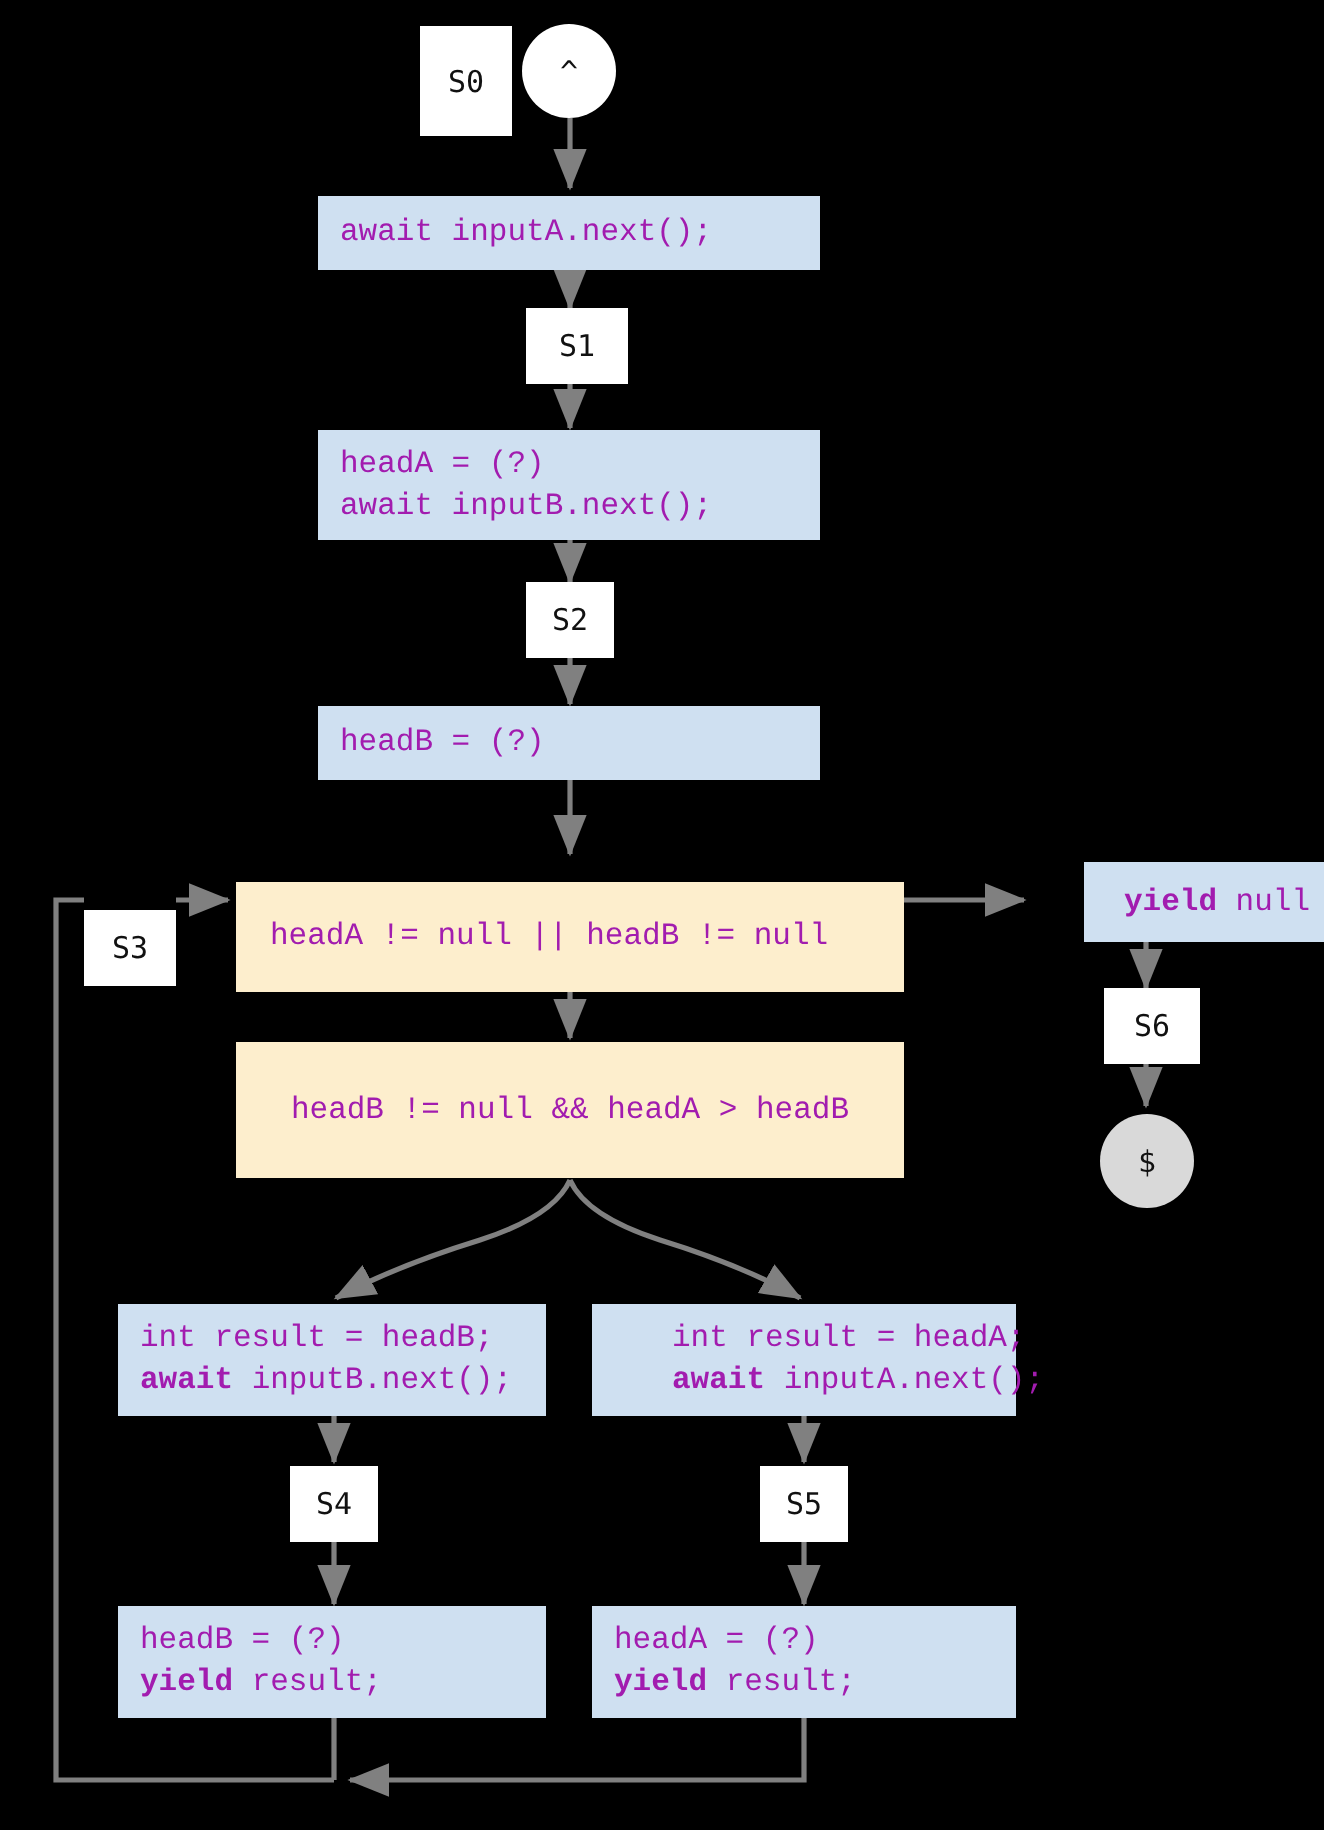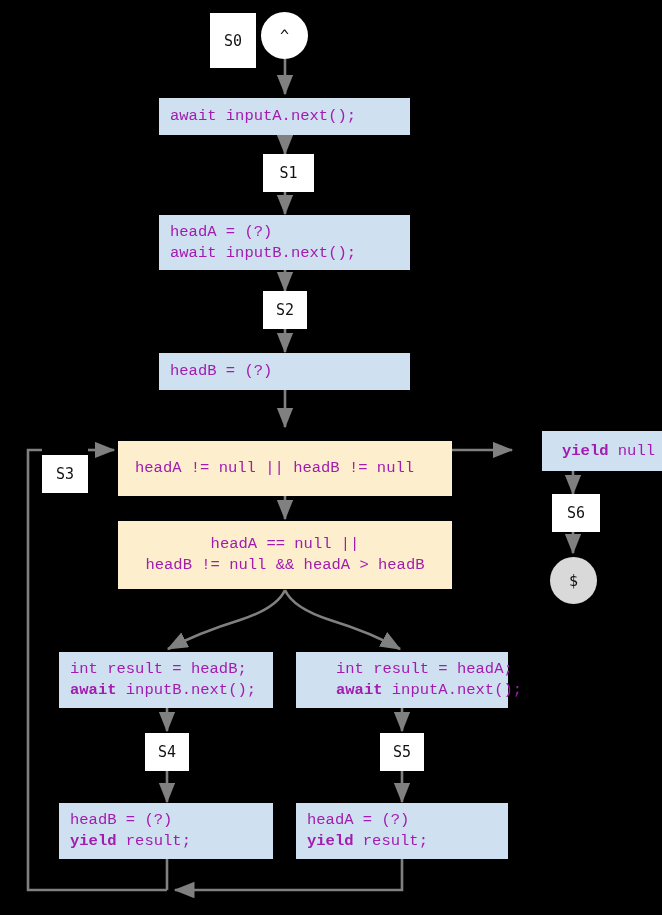--- a/index.html
+++ b/index.html
@@ -149,21 +149,20 @@
 
   <div class="node stmt" style="left:159px; top:353px; width:251px; height:37px;">
     <span class="line2">headB = (?)</span>
   </div>
 
   <div class="node cond left-al" style="left:118px; top:431px; width:334px; height:55px;margin-top:10px;">
     <span class="line2">headA != null || headB != null</span>
   </div>
 
   <div class="node cond" style="left:118px; top:521px; width:334px; height:68px;">
-    <span class="line2">headA == null ||</span>
     <span class="line2">headB != null &amp;&amp; headA &gt; headB</span>
   </div>
 
   <div class="node stmt" style="left:542px; top:431px; width:122px; height:40px;align-items:center;">
     <span class="line2"><b class="kw">yield</b><span> null</span></span>
   </div>
 
   <div class="node stmt" style="left:59px; top:652px; width:214px; height:56px;">
     <span class="line2">int result = headB;</span>
     <span class="line2"><b class="kw">await</b><span> inputB.next();</span></span>

